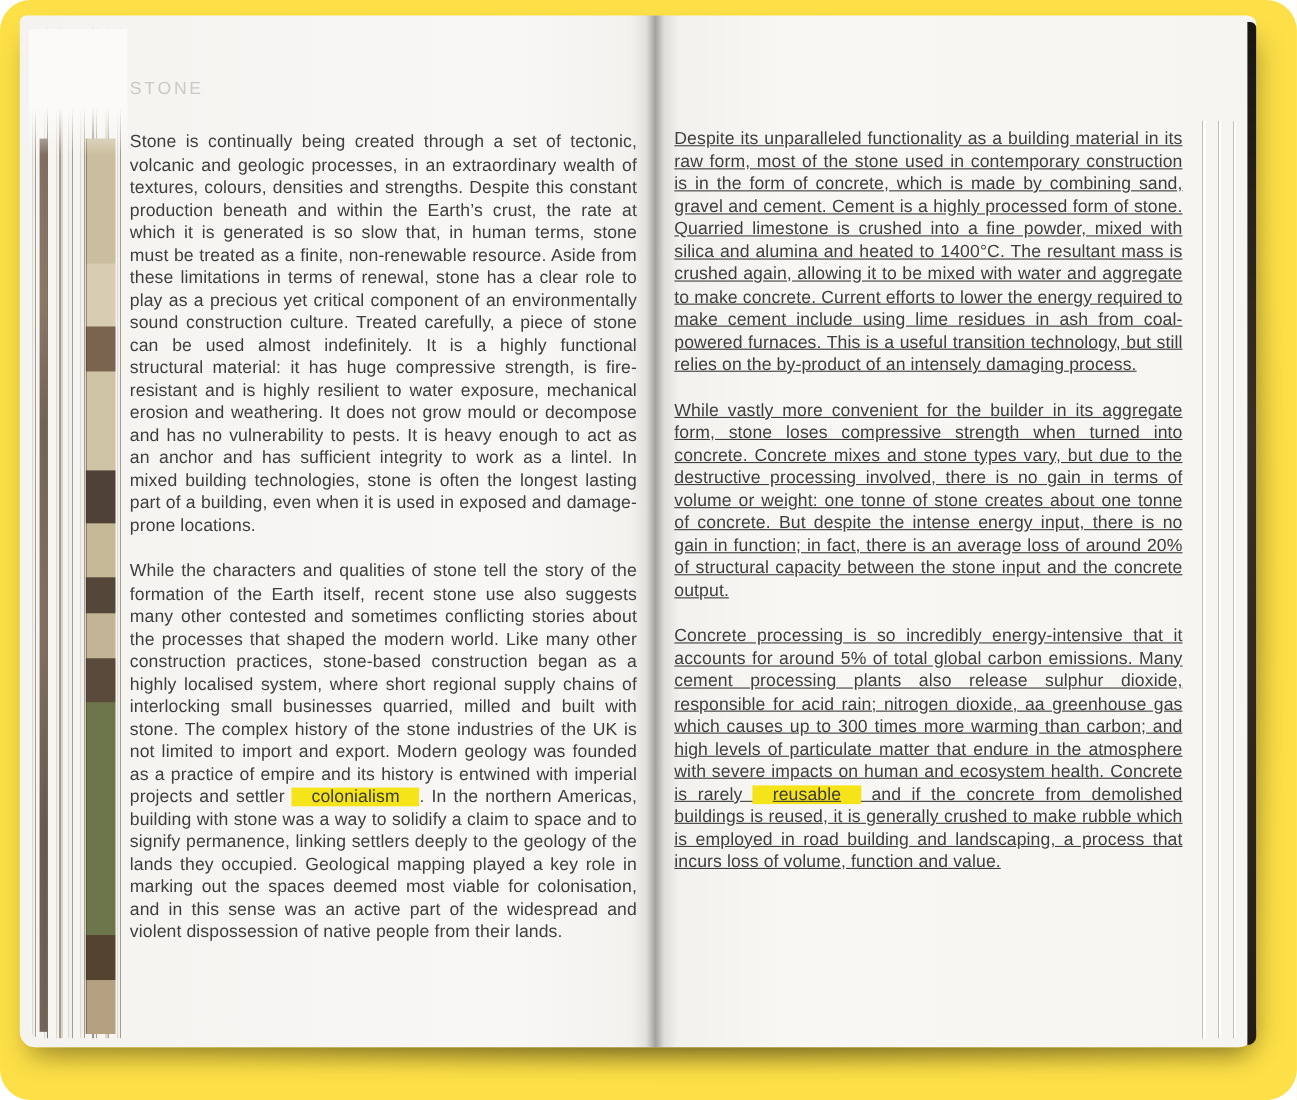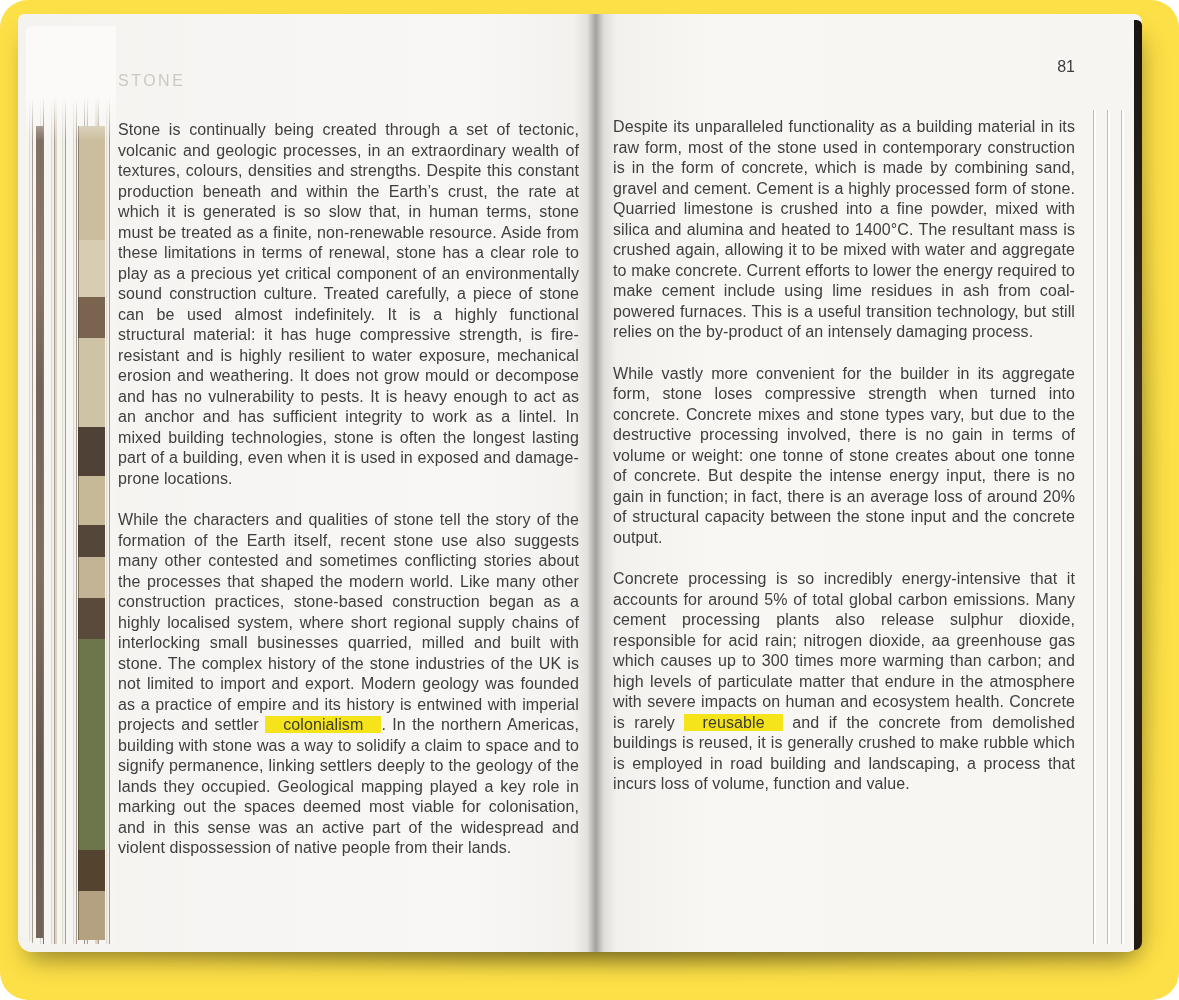--- a/index.html
+++ b/index.html
@@ -81,21 +81,21 @@
     position:absolute;left:595px;top:44px;width:462px;text-align:right;
     font-size:16px;color:#3e3e3e;
   }
   .text-col{
     position:absolute;font-size:16px;line-height:20.5px;color:#3e3e3e;
     text-align:justify;letter-spacing:0.1px;
   }
   .text-col p{margin:0;}
   .text-col p + p{margin-top:21px;}
   .text-col.left{left:100px;top:106px;width:461px;}
-  .text-col.right{left:595px;top:103px;width:462px;}
+  .text-col.right{left:595px;top:103px;width:462px;text-decoration:underline;}
   mark.hl{background:#f6e41a;color:#3b3b35;padding:0 18px;}
 </style>
 </head>
 <body>
 
 <div class="scene">
   <div class="ground-shadow"></div>
   <div class="side-shadow"></div>
 
   <div class="book">
@@ -108,21 +108,20 @@
 
     <div class="running-header">STONE</div>
 
     <div class="text-col left">
       <p><span>Stone is continually being created through a set of tectonic, volcanic and geologic processes, in an extraordinary wealth of textures, colours, densities and strengths. Despite this constant production beneath and within the Earth’s crust, the rate at which it is generated is so slow that, in human terms, stone must be treated as a finite, non-renewable resource. Aside from these limitations in terms of renewal, stone has a clear role to play as a precious yet critical component of an environmentally sound construction culture. Treated carefully, a piece of stone can be used almost indefinitely. It is a highly functional structural material: it has huge compressive strength, is fire-resistant and is highly resilient to water exposure, mechanical erosion and weathering. It does not grow mould or decompose and has no vulnerability to pests. It is heavy enough to act as an anchor and has sufficient integrity to work as a lintel. In mixed building technologies, stone is often the longest lasting part of a building, even when it is used in exposed and damage-prone locations.</span></p>
       <p><span>While the characters and qualities of stone tell the story of the formation of the Earth itself, recent stone use also suggests many other contested and sometimes conflicting stories about the processes that shaped the modern world. Like many other construction practices, stone-based construction began as a highly localised system, where short regional supply chains of interlocking small businesses quarried, milled and built with stone. The complex history of the stone industries of the UK is not limited to import and export. Modern geology was founded as a practice of empire and its history is entwined with imperial projects and settler </span><mark class="hl">colonialism</mark><span>. In the northern Americas, building with stone was a way to solidify a claim to space and to signify permanence, linking settlers deeply to the geology of the lands they occupied. Geological mapping played a key role in marking out the spaces deemed most viable for colonisation, and in this sense was an active part of the widespread and violent dispossession of native people from their lands.</span></p>
     </div>
 
     <div class="gutter"></div>
 
-    <div class="page-number">81</div>
 
     <div class="text-col right">
       <p><span>Despite its unparalleled functionality as a building material in its raw form, most of the stone used in contemporary construction is in the form of concrete, which is made by combining sand, gravel and cement. Cement is a highly processed form of stone. Quarried limestone is crushed into a fine powder, mixed with silica and alumina and heated to 1400°C. The resultant mass is crushed again, allowing it to be mixed with water and aggregate to make concrete. Current efforts to lower the energy required to make cement include using lime residues in ash from coal-powered furnaces. This is a useful transition technology, but still relies on the by-product of an intensely damaging process.</span></p>
       <p><span>While vastly more convenient for the builder in its aggregate form, stone loses compressive strength when turned into concrete. Concrete mixes and stone types vary, but due to the destructive processing involved, there is no gain in terms of volume or weight: one tonne of stone creates about one tonne of concrete. But despite the intense energy input, there is no gain in function; in fact, there is an average loss of around 20% of structural capacity between the stone input and the concrete output.</span></p>
       <p><span>Concrete processing is so incredibly energy-intensive that it accounts for around 5% of total global carbon emissions. Many cement processing plants also release sulphur dioxide, responsible for acid rain; nitrogen dioxide, aa greenhouse gas which causes up to 300 times more warming than carbon; and high levels of particulate matter that endure in the atmosphere with severe impacts on human and ecosystem health. Concrete is rarely </span><mark class="hl">reusable</mark><span> and if the concrete from demolished buildings is reused, it is generally crushed to make rubble which is employed in road building and landscaping, a process that incurs loss of volume, function and value.</span></p>
     </div>
 
     <div class="fore-edge-right"></div>
     <div class="cover-edge"></div>
 

